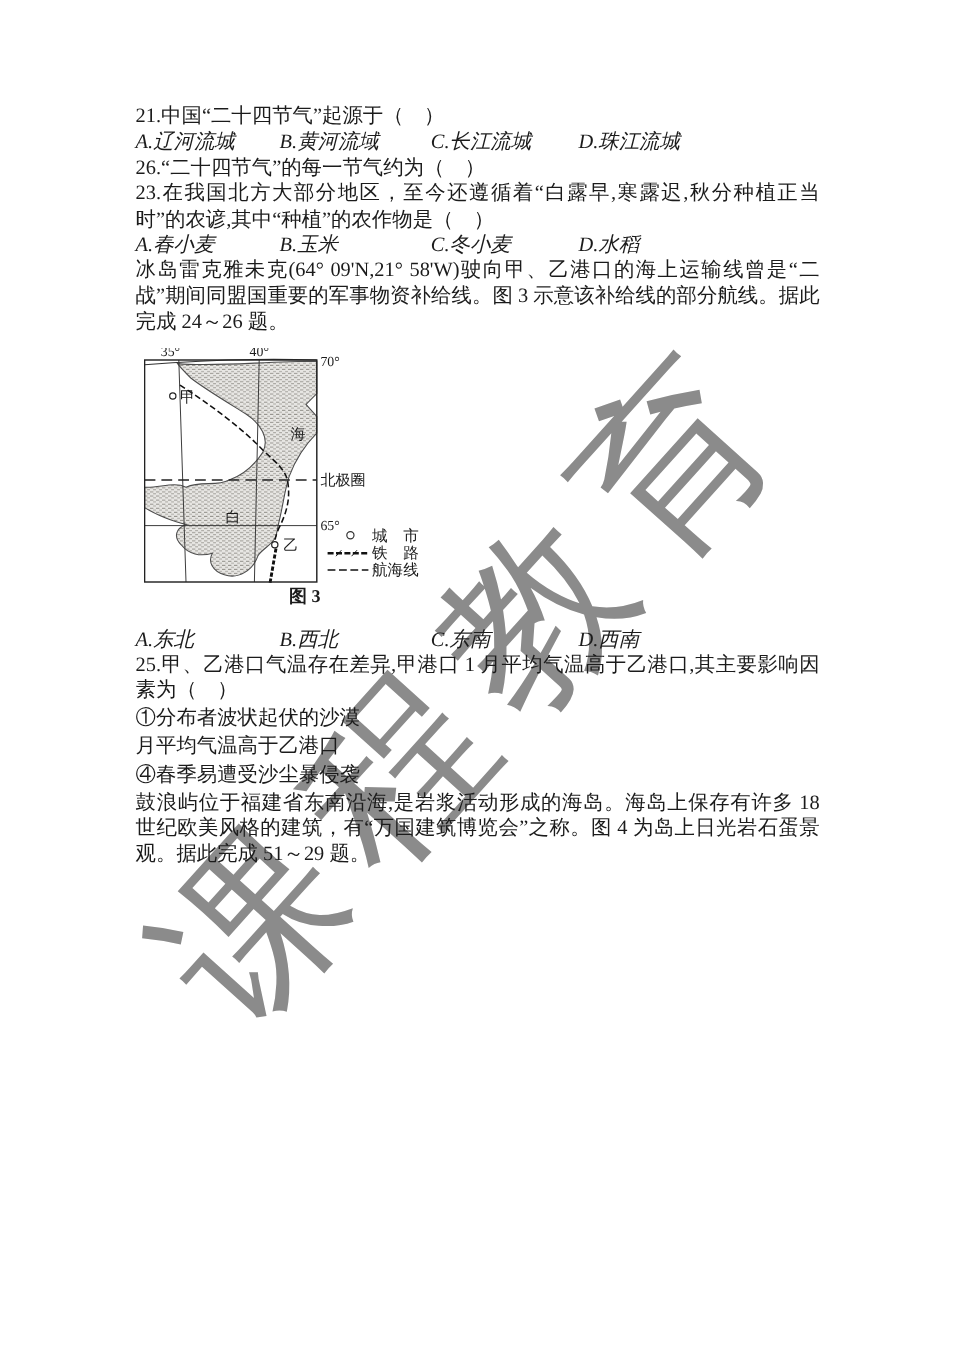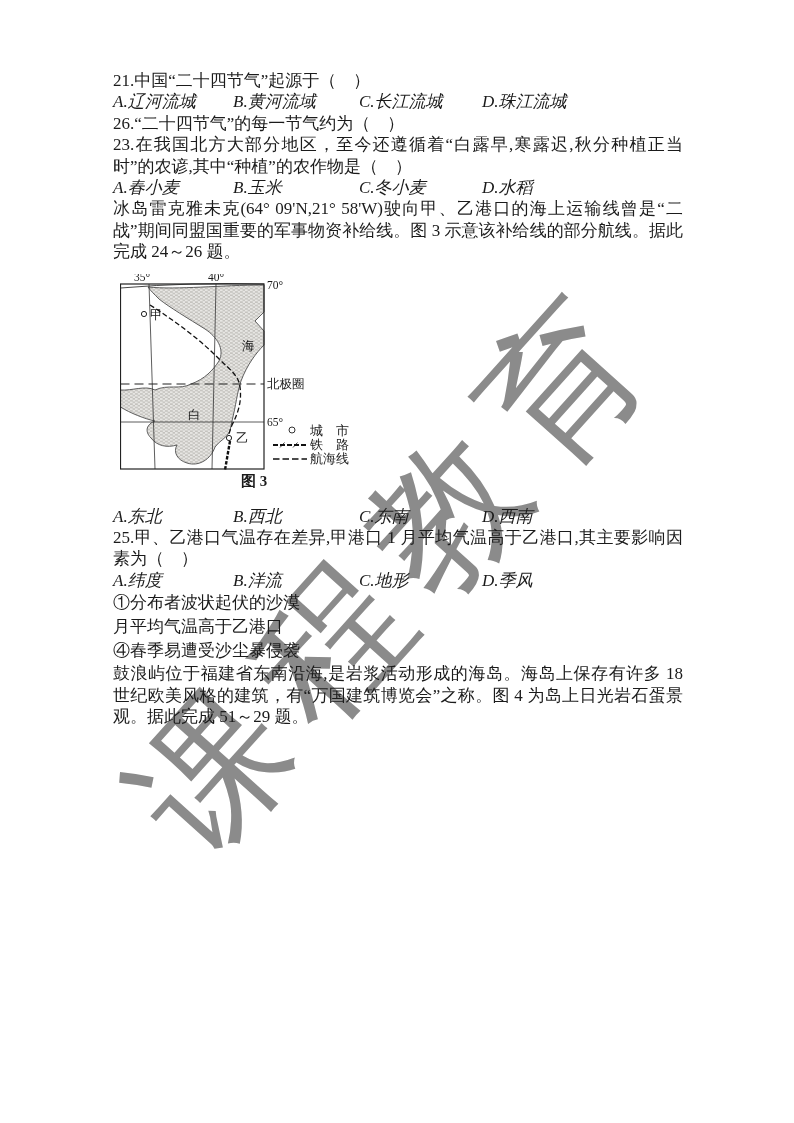--- a/index.html
+++ b/index.html
@@ -11,21 +11,21 @@
     font-family:"Liberation Serif","DejaVu Serif",serif;
   }
   .watermark {
     position:absolute; left:396px; top:570px;
     transform:translate(-50%,-50%) rotate(-48deg);
     font-size:150px; letter-spacing:24px; line-height:1;
     color:#8b8b8b; white-space:nowrap;
     z-index:1; user-select:none;
   }
   .content {
-    position:absolute; left:113px; top:70px; width:570px;
+    position:absolute; left:113px; top:86px; width:570px;
     z-index:2; font-size:17px; line-height:21.4px;
   }
   p.stem, p.passage { margin:0; text-align:justify; }
   .opts { display:grid; grid-template-columns:120px 126px 123px 1fr; margin:0;font-style:italic; }
   .opts span { white-space:nowrap; }
   ul.q-items { margin:0; padding:0; list-style:none; }
   ul.q-items li { line-height:24px; }
   .map-figure { margin:11px 0 10px 7px; width:260px; height:222px; }
   .map-svg text { font-family:"Liberation Serif","DejaVu Serif",serif; fill:#1b1b1b; }
   .map-svg .deg { font-size:11.5px; }
@@ -115,26 +115,20 @@
   </div>
 
   <div class="opts">
     <span>A.东北</span>
     <span>B.西北</span>
     <span>C.东南</span>
     <span>D.西南</span>
   </div>
 
   <p class="stem">25.甲、乙港口气温存在差异,甲港口 1 月平均气温高于乙港口,其主要影响因素为（　）</p>
-  <div class="opts">
-    <span>A.纬度</span>
-    <span>B.洋流</span>
-    <span>C.地形</span>
-    <span>D.季风</span>
-  </div>
 
   <ul class="q-items">
     <li>①分布者波状起伏的沙漠</li>
     <li>月平均气温高于乙港口</li>
     <li>④春季易遭受沙尘暴侵袭</li>
   </ul>
 
   <p class="passage">鼓浪屿位于福建省东南沿海,是岩浆活动形成的海岛。海岛上保存有许多 18 世纪欧美风格的建筑，有“万国建筑博览会”之称。图 4 为岛上日光岩石蛋景观。据此完成 51～29 题。</p>
 
 </div>

